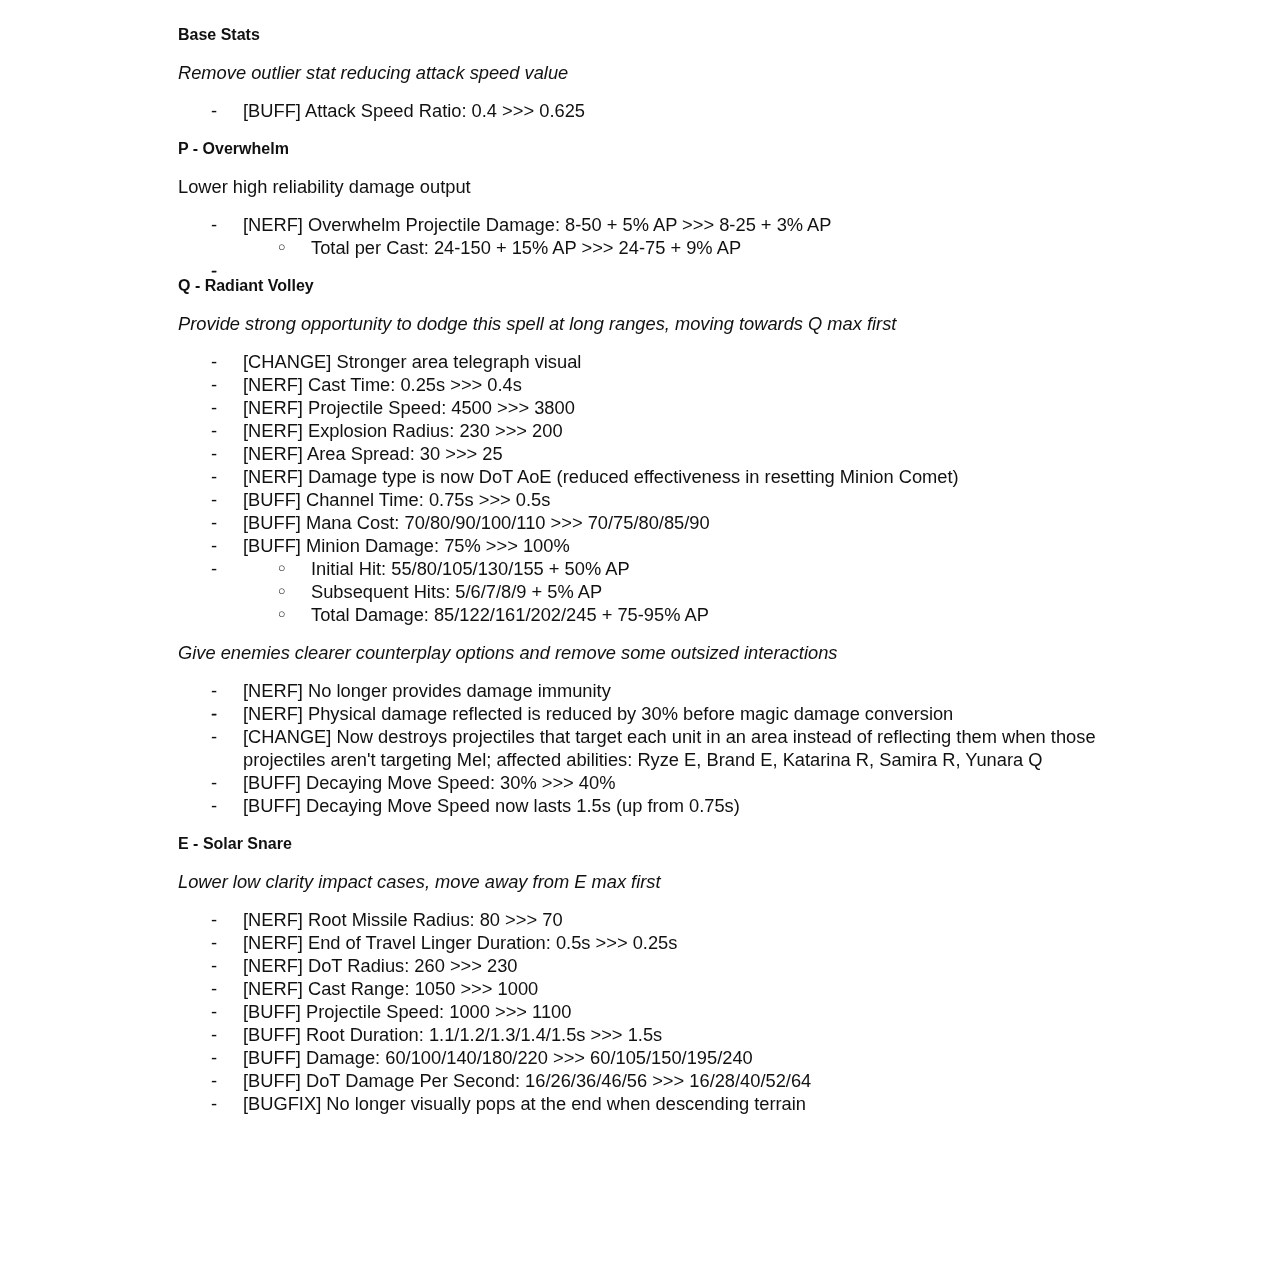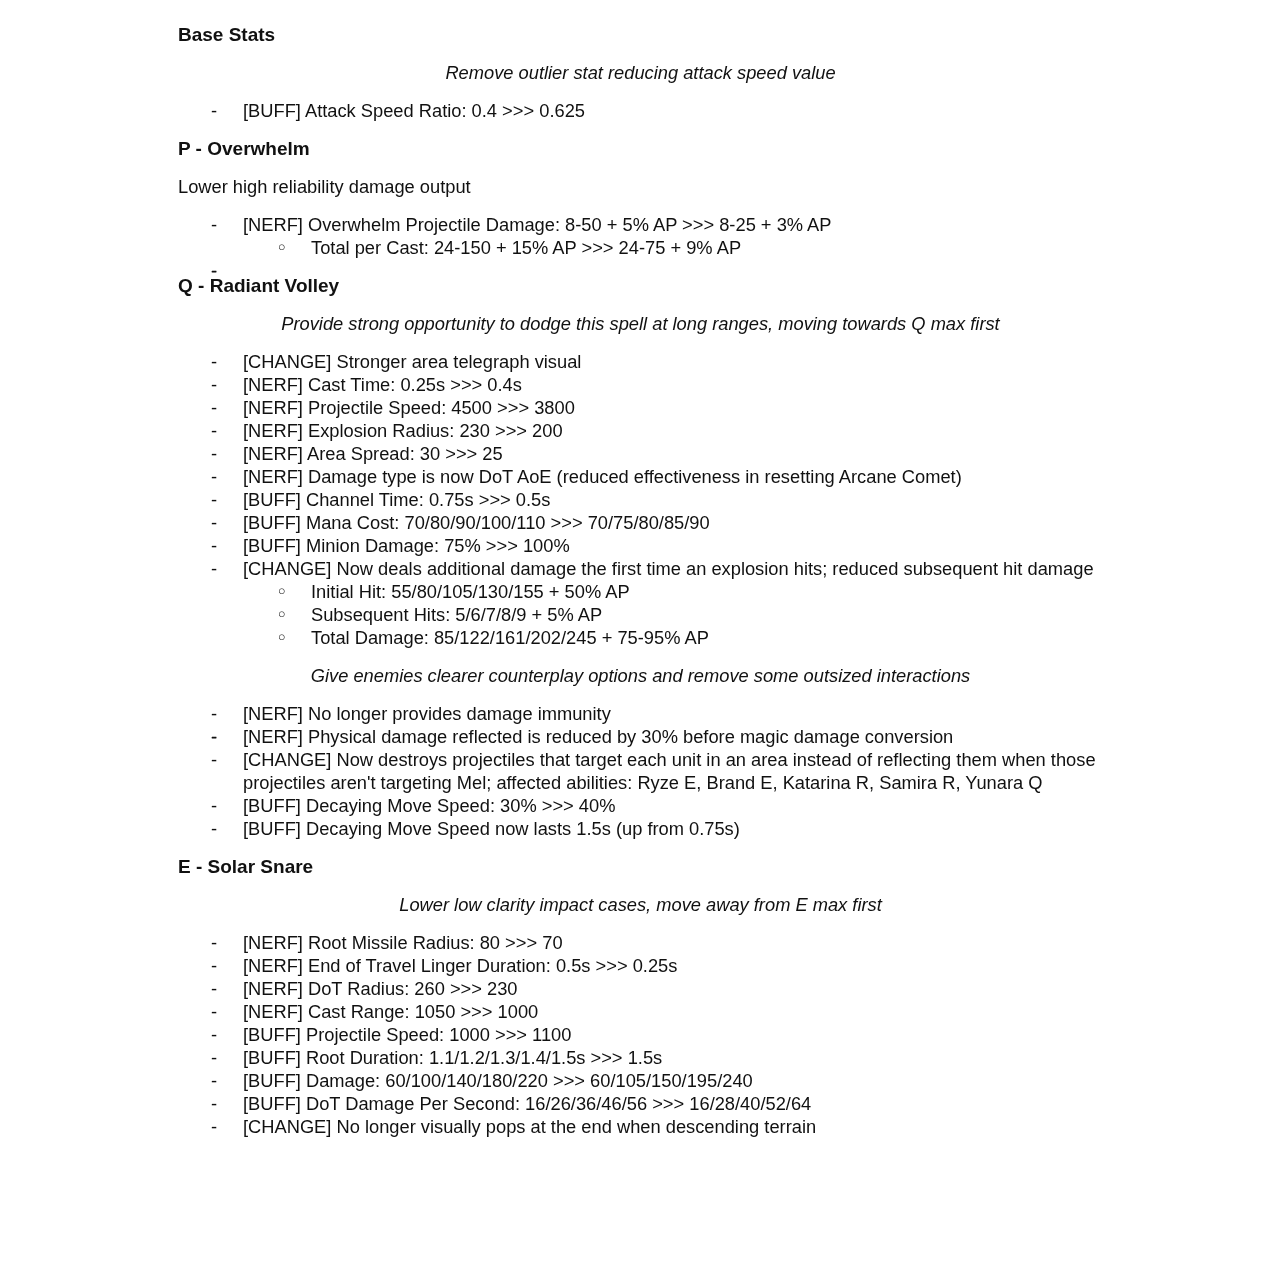--- a/index.html
+++ b/index.html
@@ -17,29 +17,29 @@
     color: #111111;
   }
   .doc {
     box-sizing: border-box;
     width: 1280px;
     height: 1280px;
     padding: 23px 177px 20px 178px;
   }
   .section { margin: 0; }
   .section h3 {
-    font-size: 19px;
+    font-size: 16px;
     line-height: 23px;
     font-weight: bold;
     margin: 0 0 15px 0;
   }
   .desc {
     margin: 0 0 15px 0;
   }
-  .desc.italic { font-style: italic; text-align: center; }
+  .desc.italic { font-style: italic; }
   ul.changes {
     list-style: none;
     margin: 0 0 15px 0;
     padding: 0;
   }
   ul.changes li {
     position: relative;
     margin: 0;
     padding: 0 0 0 65px;
   }
@@ -117,41 +117,40 @@
     <span class="text">[NERF] Explosion Radius: 230 &gt;&gt;&gt; 200</span>
   </li>
 
   <li class="l1">
     <span class="marker">-</span>
     <span class="text">[NERF] Area Spread: 30 &gt;&gt;&gt; 25</span>
   </li>
 
   <li class="l1">
     <span class="marker">-</span>
-    <span class="text">[NERF] Damage type is now DoT AoE (reduced effectiveness in resetting Arcane Comet)</span>
+    <span class="text">[NERF] Damage type is now DoT AoE (reduced effectiveness in resetting Minion Comet)</span>
   </li>
 
   <li class="l1">
     <span class="marker">-</span>
     <span class="text">[BUFF] Channel Time: 0.75s &gt;&gt;&gt; 0.5s</span>
   </li>
 
   <li class="l1">
     <span class="marker">-</span>
     <span class="text">[BUFF] Mana Cost: 70/80/90/100/110 &gt;&gt;&gt; 70/75/80/85/90</span>
   </li>
 
   <li class="l1">
     <span class="marker">-</span>
     <span class="text">[BUFF] Minion Damage: 75% &gt;&gt;&gt; 100%</span>
   </li>
 
   <li class="l1">
     <span class="marker">-</span>
-    <span class="text">[CHANGE] Now deals additional damage the first time an explosion hits; reduced subsequent hit damage</span>
   </li>
 
   <li class="l2">
     <span class="marker">○</span>
     <span class="text">Initial Hit: 55/80/105/130/155 + 50% AP</span>
   </li>
 
   <li class="l2">
     <span class="marker">○</span>
     <span class="text">Subsequent Hits: 5/6/7/8/9 + 5% AP</span>
@@ -237,17 +236,17 @@
     <span class="text">[BUFF] Damage: 60/100/140/180/220 &gt;&gt;&gt; 60/105/150/195/240</span>
   </li>
 
   <li class="l1">
     <span class="marker">-</span>
     <span class="text">[BUFF] DoT Damage Per Second: 16/26/36/46/56 &gt;&gt;&gt; 16/28/40/52/64</span>
   </li>
 
   <li class="l1">
     <span class="marker">-</span>
-    <span class="text">[CHANGE] No longer visually pops at the end when descending terrain</span>
+    <span class="text">[BUGFIX] No longer visually pops at the end when descending terrain</span>
   </li>
 </ul>
   </section>
 </main>
 
 </body></html>

